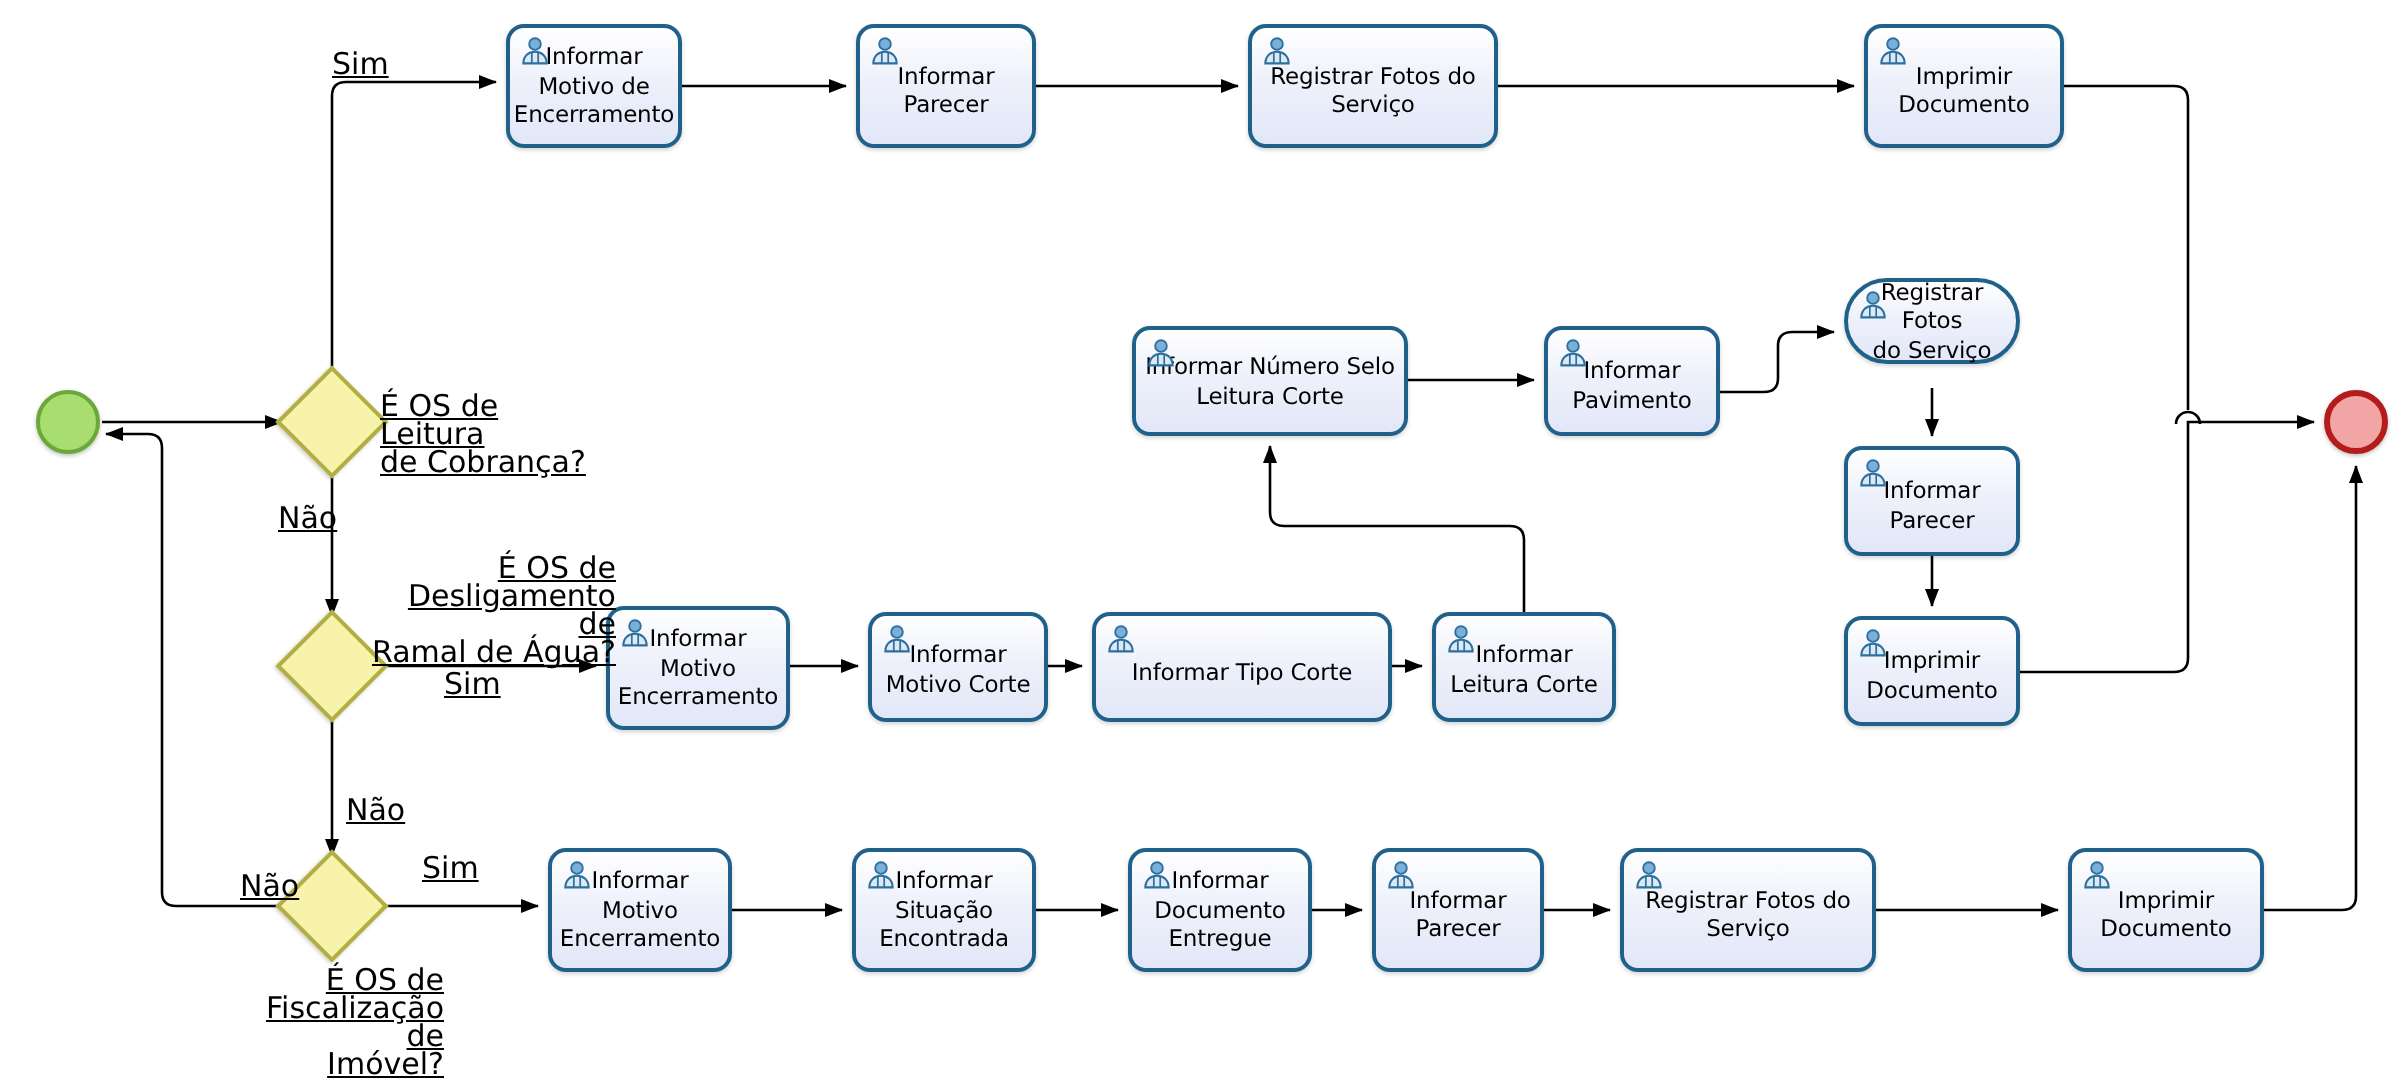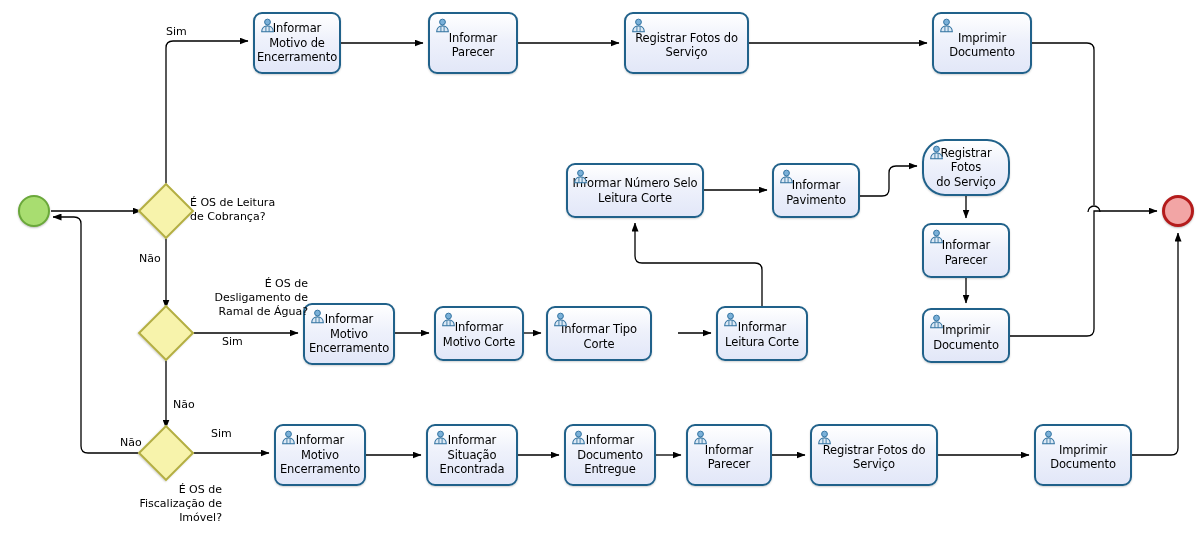--- a/index.html
+++ b/index.html
@@ -96,24 +96,25 @@
     box-sizing: border-box;
     background: #f7f3ab;
     border: 2px solid #b3ae44;
     transform: rotate(45deg);
     box-shadow: 0 1px 2px rgba(0,0,0,0.2);
   }
 
   
   .lbl {
     position: absolute;
-    font-size: 11px;
+    font-size: 15px;
     line-height: 14px;
     color: #000000;
     white-space: pre-line;
+    text-decoration: underline;
   }
   .lbl.center { text-align: right; }
 </style>
 </head>
 <body>
 
 <div id="canvas">
 
   <svg id="edge-layer" viewBox="0 0 1200 546" xmlns="http://www.w3.org/2000/svg">
     <defs>
@@ -219,21 +220,21 @@
         <span class="user-icon"><svg viewBox="0 0 16 16" width="15" height="15" xmlns="http://www.w3.org/2000/svg">
             <circle cx="8" cy="4.3" r="3.1" fill="#7ab0d8" stroke="#2d6f9e" stroke-width="1"></circle>
             <path d="M1.8 14.6 C1.8 10.6 4.6 8.4 8 8.4 C11.4 8.4 14.2 10.6 14.2 14.6 Z" fill="#dce9f5" stroke="#2d6f9e" stroke-width="1.1"></path>
             <path d="M6.3 9.1 L6.3 14.6 M9.7 9.1 L9.7 14.6" stroke="#2d6f9e" stroke-width="0.9"></path>
           </svg></span>
         <div class="task-inner">
           <div class="task-label" style="margin-top: 4px;">Informar
 Pavimento</div>
         </div>
       </div>
-      <div class="task" style="left: 922px; top: 139px; width: 88px; height: 57px; border-radius: 23px;">
+      <div class="task" style="left: 922px; top: 139px; width: 88px; height: 43px; border-radius: 23px;">
         <span class="user-icon"><svg viewBox="0 0 16 16" width="15" height="15" xmlns="http://www.w3.org/2000/svg">
             <circle cx="8" cy="4.3" r="3.1" fill="#7ab0d8" stroke="#2d6f9e" stroke-width="1"></circle>
             <path d="M1.8 14.6 C1.8 10.6 4.6 8.4 8 8.4 C11.4 8.4 14.2 10.6 14.2 14.6 Z" fill="#dce9f5" stroke="#2d6f9e" stroke-width="1.1"></path>
             <path d="M6.3 9.1 L6.3 14.6 M9.7 9.1 L9.7 14.6" stroke="#2d6f9e" stroke-width="0.9"></path>
           </svg></span>
         <div class="task-inner">
           <div class="task-label">Registrar Fotos
 do Serviço</div>
         </div>
       </div>
@@ -275,21 +276,21 @@
         <span class="user-icon"><svg viewBox="0 0 16 16" width="15" height="15" xmlns="http://www.w3.org/2000/svg">
             <circle cx="8" cy="4.3" r="3.1" fill="#7ab0d8" stroke="#2d6f9e" stroke-width="1"></circle>
             <path d="M1.8 14.6 C1.8 10.6 4.6 8.4 8 8.4 C11.4 8.4 14.2 10.6 14.2 14.6 Z" fill="#dce9f5" stroke="#2d6f9e" stroke-width="1.1"></path>
             <path d="M6.3 9.1 L6.3 14.6 M9.7 9.1 L9.7 14.6" stroke="#2d6f9e" stroke-width="0.9"></path>
           </svg></span>
         <div class="task-inner">
           <div class="task-label" style="margin-top: 2px;">Informar
 Motivo Corte</div>
         </div>
       </div>
-      <div class="task" style="left: 546px; top: 306px; width: 106px; height: 55px;">
+      <div class="task" style="left: 546px; top: 306px; width: 150px; height: 55px;">
         <span class="user-icon"><svg viewBox="0 0 16 16" width="15" height="15" xmlns="http://www.w3.org/2000/svg">
             <circle cx="8" cy="4.3" r="3.1" fill="#7ab0d8" stroke="#2d6f9e" stroke-width="1"></circle>
             <path d="M1.8 14.6 C1.8 10.6 4.6 8.4 8 8.4 C11.4 8.4 14.2 10.6 14.2 14.6 Z" fill="#dce9f5" stroke="#2d6f9e" stroke-width="1.1"></path>
             <path d="M6.3 9.1 L6.3 14.6 M9.7 9.1 L9.7 14.6" stroke="#2d6f9e" stroke-width="0.9"></path>
           </svg></span>
         <div class="task-inner">
           <div class="task-label" style="margin-top: 6px;">Informar Tipo Corte</div>
         </div>
       </div>
       <div class="task" style="left: 716px; top: 306px; width: 92px; height: 55px;">

